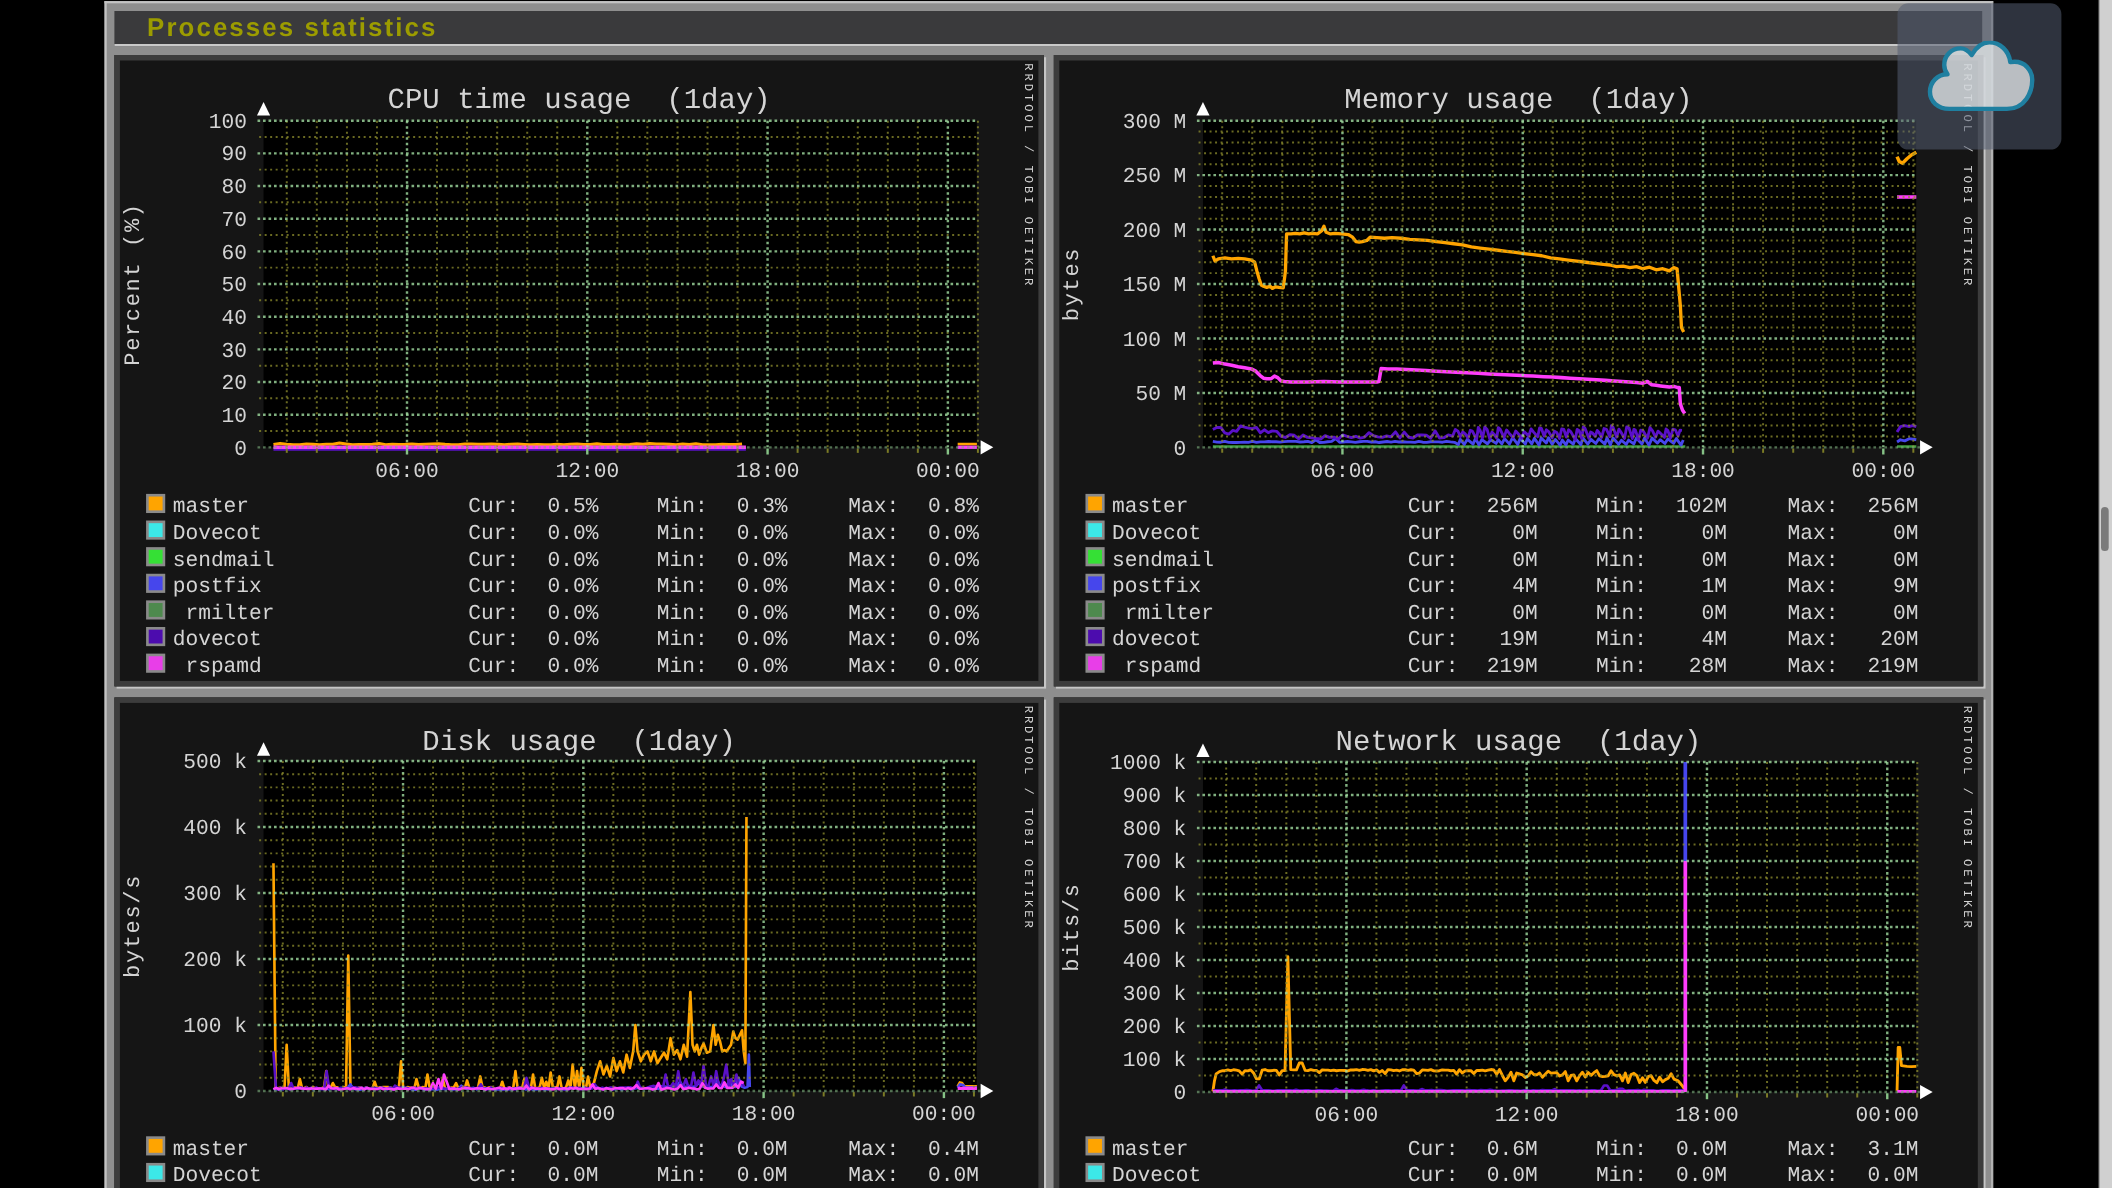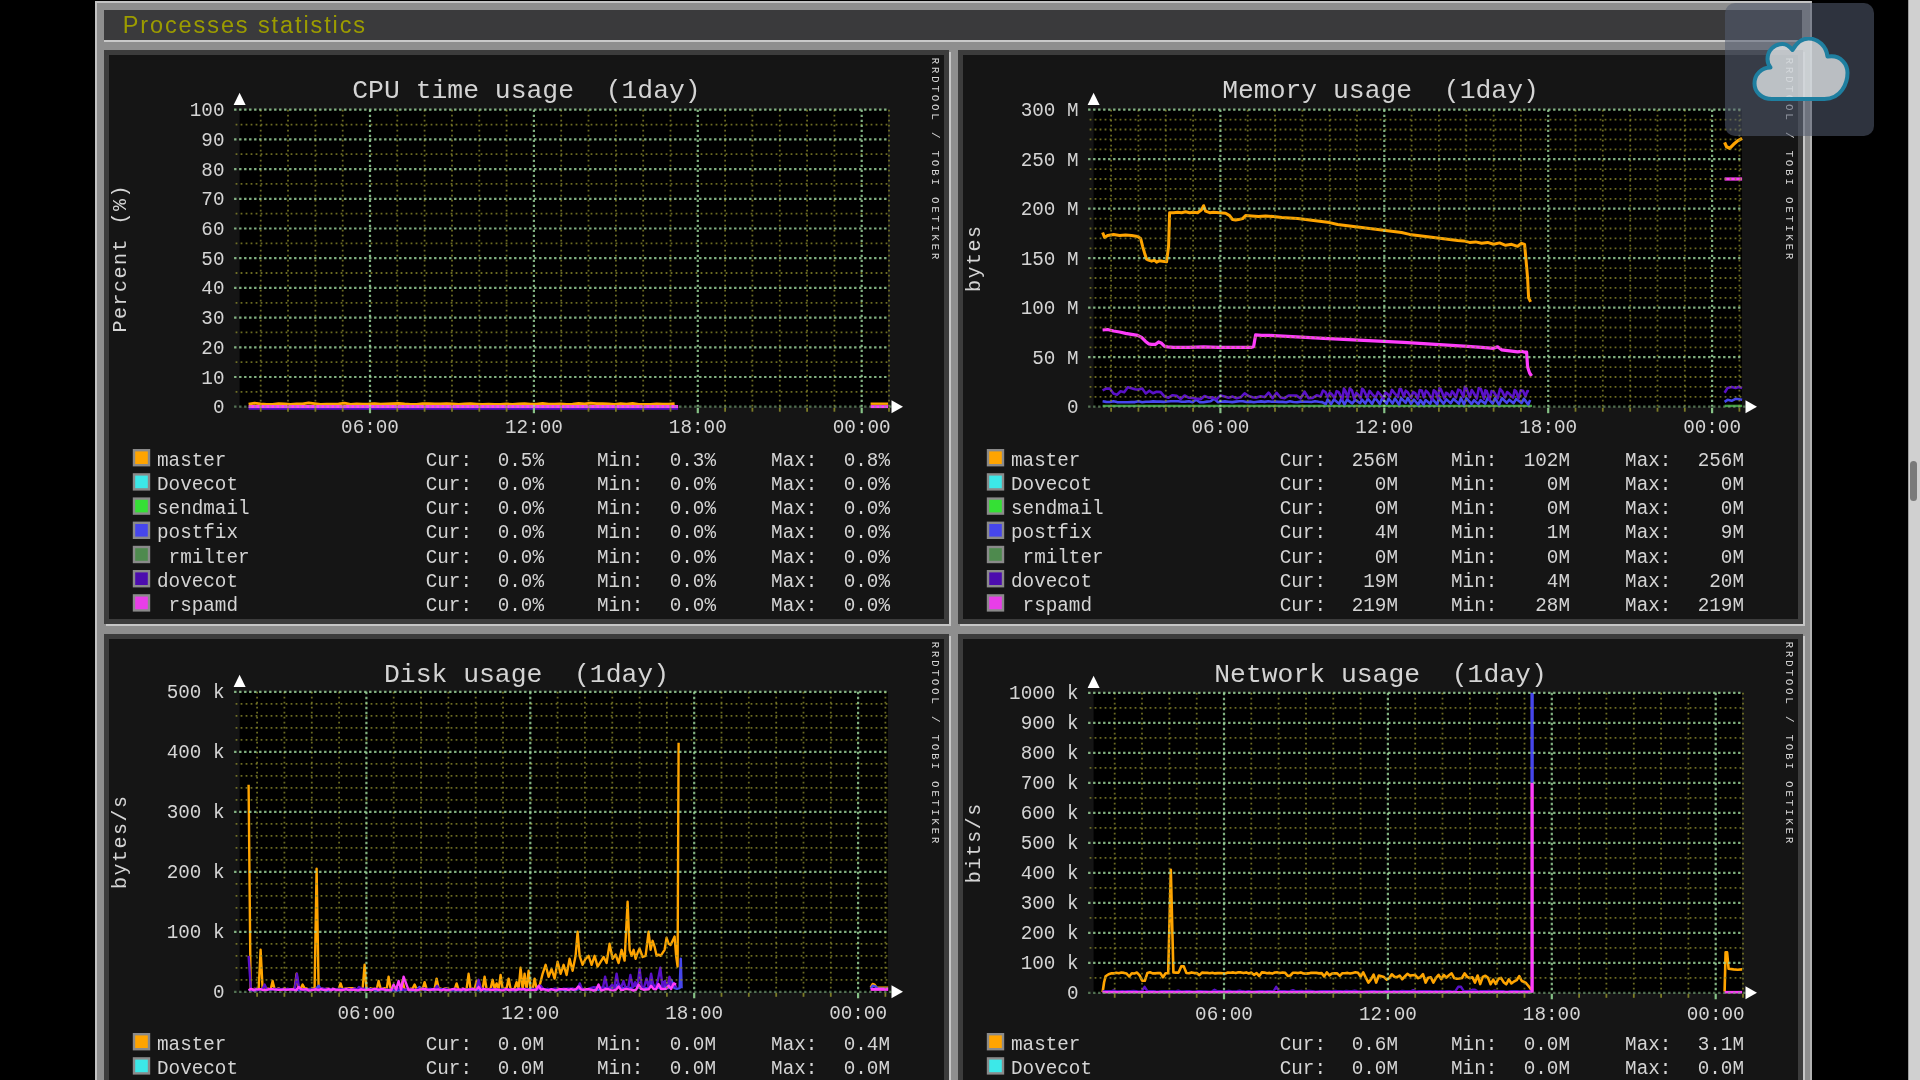--- a/index.html
+++ b/index.html
@@ -1,19 +1,19 @@
 <!DOCTYPE html>
 <html><head><meta charset="utf-8"><title>Processes statistics</title>
 <style>
 html,body{margin:0;padding:0;background:#000;width:1920px;height:1080px;overflow:hidden}
 *{box-sizing:border-box}
 #stage{position:absolute;left:0;top:0;width:1920px;height:1080px;font-family:"Liberation Sans",sans-serif}
 .abs{position:absolute}
 #win{left:95px;top:1px;width:1717px;height:1199px;background:#8e8e8e;border:2px solid #c3c3c3;border-right-color:#b2b2b2}
-#tbar{left:103.7px;top:10px;width:1698.8px;height:31.5px;background:#3a3a3c;border-bottom:2px solid #c9c9c9;line-height:30px;padding-left:19px;font-size:23.5px;font-weight:normal;letter-spacing:1.9px;color:#9c9c00}
+#tbar{left:103.7px;top:10px;width:1698.8px;height:31.5px;background:#3a3a3c;border-bottom:2px solid #c9c9c9;line-height:30px;padding-left:30px;font-size:23.5px;font-weight:bold;letter-spacing:1.9px;color:#9c9c00}
 .panel{background:#151515;border:5px solid #3c3c3c;box-shadow:2px 2px 0 #c6c6c6}
 #p1{left:104.3px;top:49.8px;width:845px;height:574.5px}
 #p2{left:957.7px;top:49.8px;width:845.2px;height:574.5px}
 #p3{left:104.3px;top:633.7px;width:845px;height:560px}
 #p4{left:957.7px;top:633.7px;width:845.2px;height:560px}
 svg text{font-family:"Liberation Mono",monospace;fill:#d4d4d4}
 .gm{stroke:rgba(142,142,45,0.75);stroke-width:1.8;stroke-dasharray:1.8 3.2}
 .gM{stroke:rgba(160,220,160,0.8);stroke-width:2.2;stroke-dasharray:2.4 2.6}
 .gM0{stroke:rgba(125,175,125,0.62);stroke-width:2.2;stroke-dasharray:2.4 2.6}
 #overlay{left:1725px;top:3px;width:149px;height:133px;background:rgba(84,93,113,0.55);border-radius:10px}

